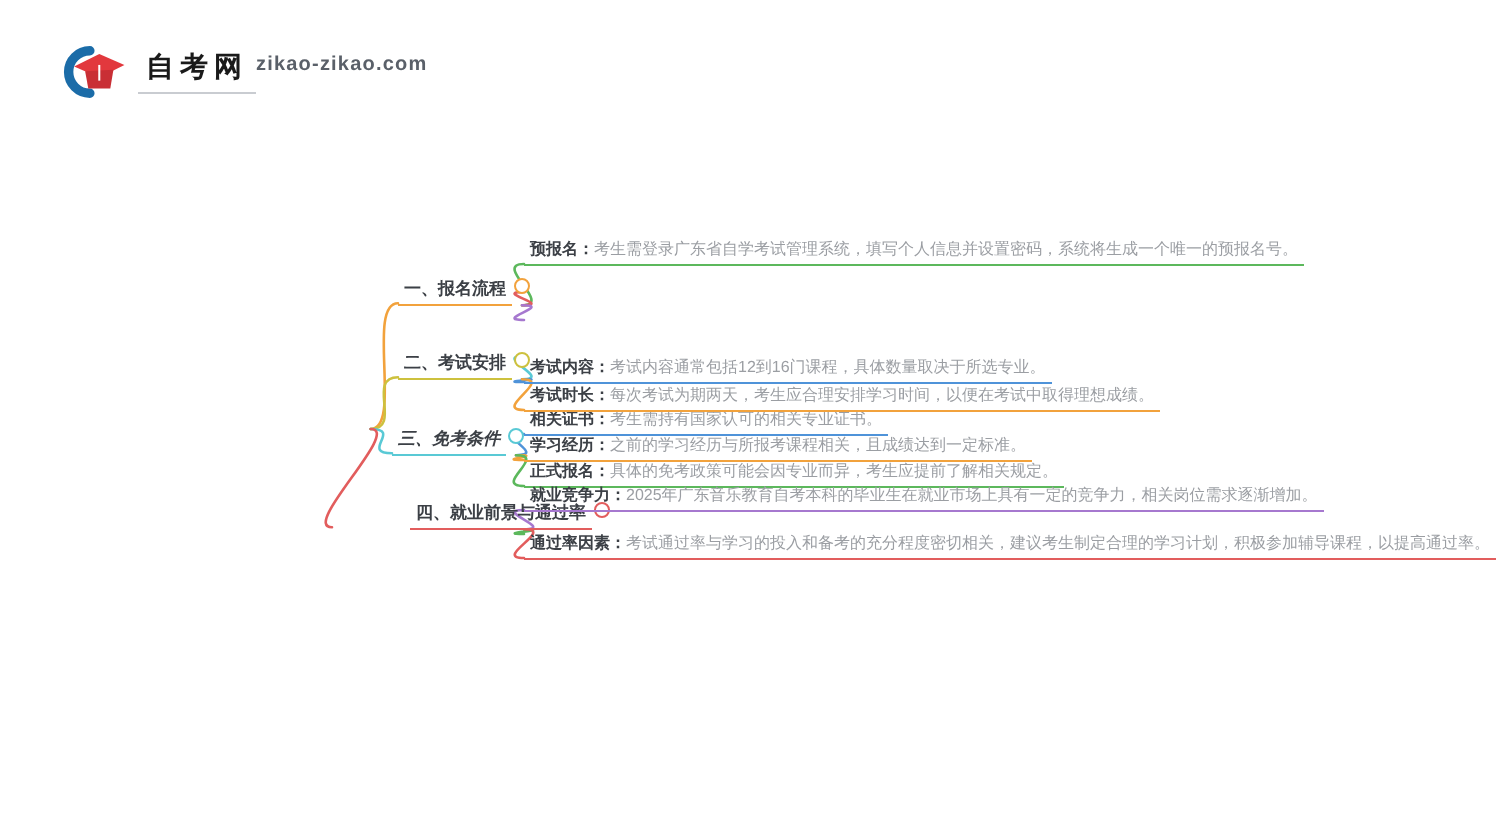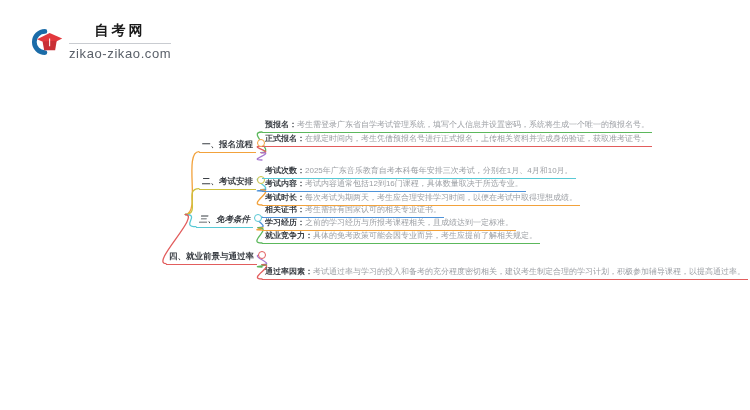--- a/index.html
+++ b/index.html
@@ -4,24 +4,24 @@
 <style>
   * { margin:0; padding:0; box-sizing:border-box; }
   html,body { width:750px; height:410px; overflow:hidden; background:#fff;
     font-family:"Liberation Sans", sans-serif; }
   #canvas { position:relative; width:750px; height:410px; background:#ffffff; overflow:hidden; }
   #connectors { position:absolute; left:0; top:0; pointer-events:none; }
 
   
   #logo { position:absolute; left:30px; top:22px; display:flex; align-items:center; }
   #logo svg { flex:none; margin-right:6px; }
-  .logo-text { display:flex; flex-direction:column; }
+  .logo-text { display:flex; flex-direction:row; }
   .logo-title { font-size:14px; font-weight:bold; color:#1a1a1a; letter-spacing:3px;
     text-align:center; border-bottom:1px solid #c9ccd1; padding:0 4px 3px 4px; }
-  .logo-domain { font-size:13px; color:#5a6069; letter-spacing:0.6px; text-align:center; padding-top:2px; }
+  .logo-domain { font-size:10px; color:#5a6069; letter-spacing:0.6px; text-align:center; padding-top:2px;font-weight:bold; }
 
   
   .node { position:absolute; display:flex; white-space:nowrap; line-height:1.25; }
   .uline { display:inline-block; border-bottom:1.5px solid #999; padding:0 3px 2px 3px; }
   .circle { flex:none; width:8px; height:8px; border:1.5px solid #999; border-radius:50%;
     background:#fff; margin-left:1px; margin-bottom:-4px; }
   .root .uline { font-size:8px; font-weight:bold; color:#555a60; }
   .root .circle { width:9px; height:9px; margin-bottom:-5px; }
   .branch .uline { font-size:8.5px; font-weight:bold; color:#3c4046; }
   .row .uline { font-size:8px; }
@@ -73,48 +73,45 @@
   </div>
   <div class="node branch" style="left:199px; top:176px">
     <span class="uline" style="border-bottom-color: rgb(205, 193, 62);">二、考试安排</span>
     <span class="circle" id="c-b2" style="border-color: rgb(205, 193, 62);"></span>
   </div>
   <div class="node branch" style="left:196px; top:214px">
     <span class="uline" style="border-bottom-color: rgb(89, 201, 213); font-style: italic;">三、免考条件</span>
     <span class="circle" id="c-b3" style="border-color: rgb(89, 201, 213);"></span>
   </div>
   <div class="node branch" style="left:166px; top:251px">
-    <span class="uline" style="border-bottom-color: rgb(226, 93, 93);">四、就业前景与通过率</span>
+    <span class="uline" style="border-bottom-color: rgb(226, 93, 93); margin-left: 39px;">四、就业前景与通过率</span>
     <span class="circle" id="c-b4" style="border-color: rgb(226, 93, 93);"></span>
   </div>
 
   <div class="node row" style="left:262px; top:120px">
     <span class="uline" style="border-bottom-color: rgb(92, 184, 92);"><b>预报名</b><span class="sep">：</span><span class="desc">考生需登录广东省自学考试管理系统，填写个人信息并设置密码，系统将生成一个唯一的预报名号。</span></span>
   </div>
-  <div class="node row" style="left:262px; top:134px">
-    <span class="uline" style="border-bottom-color: rgb(226, 93, 93);"><b>正式报名</b><span class="sep">：</span><span class="desc">在规定时间内，考生凭借预报名号进行正式报名，上传相关资料并完成身份验证，获取准考证号。</span></span>
-  </div>
 
-  <div class="node row" style="left:262px; top:166px">
-    <span class="uline" style="border-bottom-color: rgb(89, 201, 213);"><b>考试次数</b><span class="sep">：</span><span class="desc">2025年广东音乐教育自考本科每年安排三次考试，分别在1月、4月和10月。</span></span>
-  </div>
   <div class="node row" style="left:262px; top:179px">
     <span class="uline" style="border-bottom-color: rgb(79, 147, 217);"><b>考试内容</b><span class="sep">：</span><span class="desc">考试内容通常包括12到16门课程，具体数量取决于所选专业。</span></span>
   </div>
   <div class="node row" style="left:262px; top:205px">
     <span class="uline" style="border-bottom-color: rgb(79, 147, 217);"><b>相关证书</b><span class="sep">：</span><span class="desc">考生需持有国家认可的相关专业证书。</span></span>
   </div>
 
   <div class="node row" style="left:262px; top:193px">
     <span class="uline" style="border-bottom-color: rgb(242, 162, 60);"><b>考试时长</b><span class="sep">：</span><span class="desc">每次考试为期两天，考生应合理安排学习时间，以便在考试中取得理想成绩。</span></span>
   </div>
   <div class="node row" style="left:262px; top:218px">
     <span class="uline" style="border-bottom-color: rgb(242, 162, 60);"><b>学习经历</b><span class="sep">：</span><span class="desc">之前的学习经历与所报考课程相关，且成绩达到一定标准。</span></span>
   </div>
   <div class="node row" style="left:262px; top:231px">
-    <span class="uline" style="border-bottom-color: rgb(92, 184, 92);"><b>就业竞争力</b><span class="sep">：</span><span class="desc">具体的免考政策可能会因专业而异，考生应提前了解相关规定。</span></span>
+    <span class="uline" style="border-bottom-color: rgb(92, 184, 92);"><b>正式报名</b><span class="sep">：</span><span class="desc">具体的免考政策可能会因专业而异，考生应提前了解相关规定。</span></span>
   </div>
 
+  <div class="node row" style="left:262px; top:243px">
+    <span class="uline" style="border-bottom-color: rgb(166, 120, 207);"><b>就业竞争力</b><span class="sep">：</span><span class="desc">2025年广东音乐教育自考本科的毕业生在就业市场上具有一定的竞争力，相关岗位需求逐渐增加。</span></span>
+  </div>
   <div class="node row" style="left:262px; top:267px">
     <span class="uline" style="border-bottom-color: rgb(226, 93, 93);"><b>通过率因素</b><span class="sep">：</span><span class="desc">考试通过率与学习的投入和备考的充分程度密切相关，建议考生制定合理的学习计划，积极参加辅导课程，以提高通过率。</span></span>
   </div>
 
 </div>
 
 </body></html>

